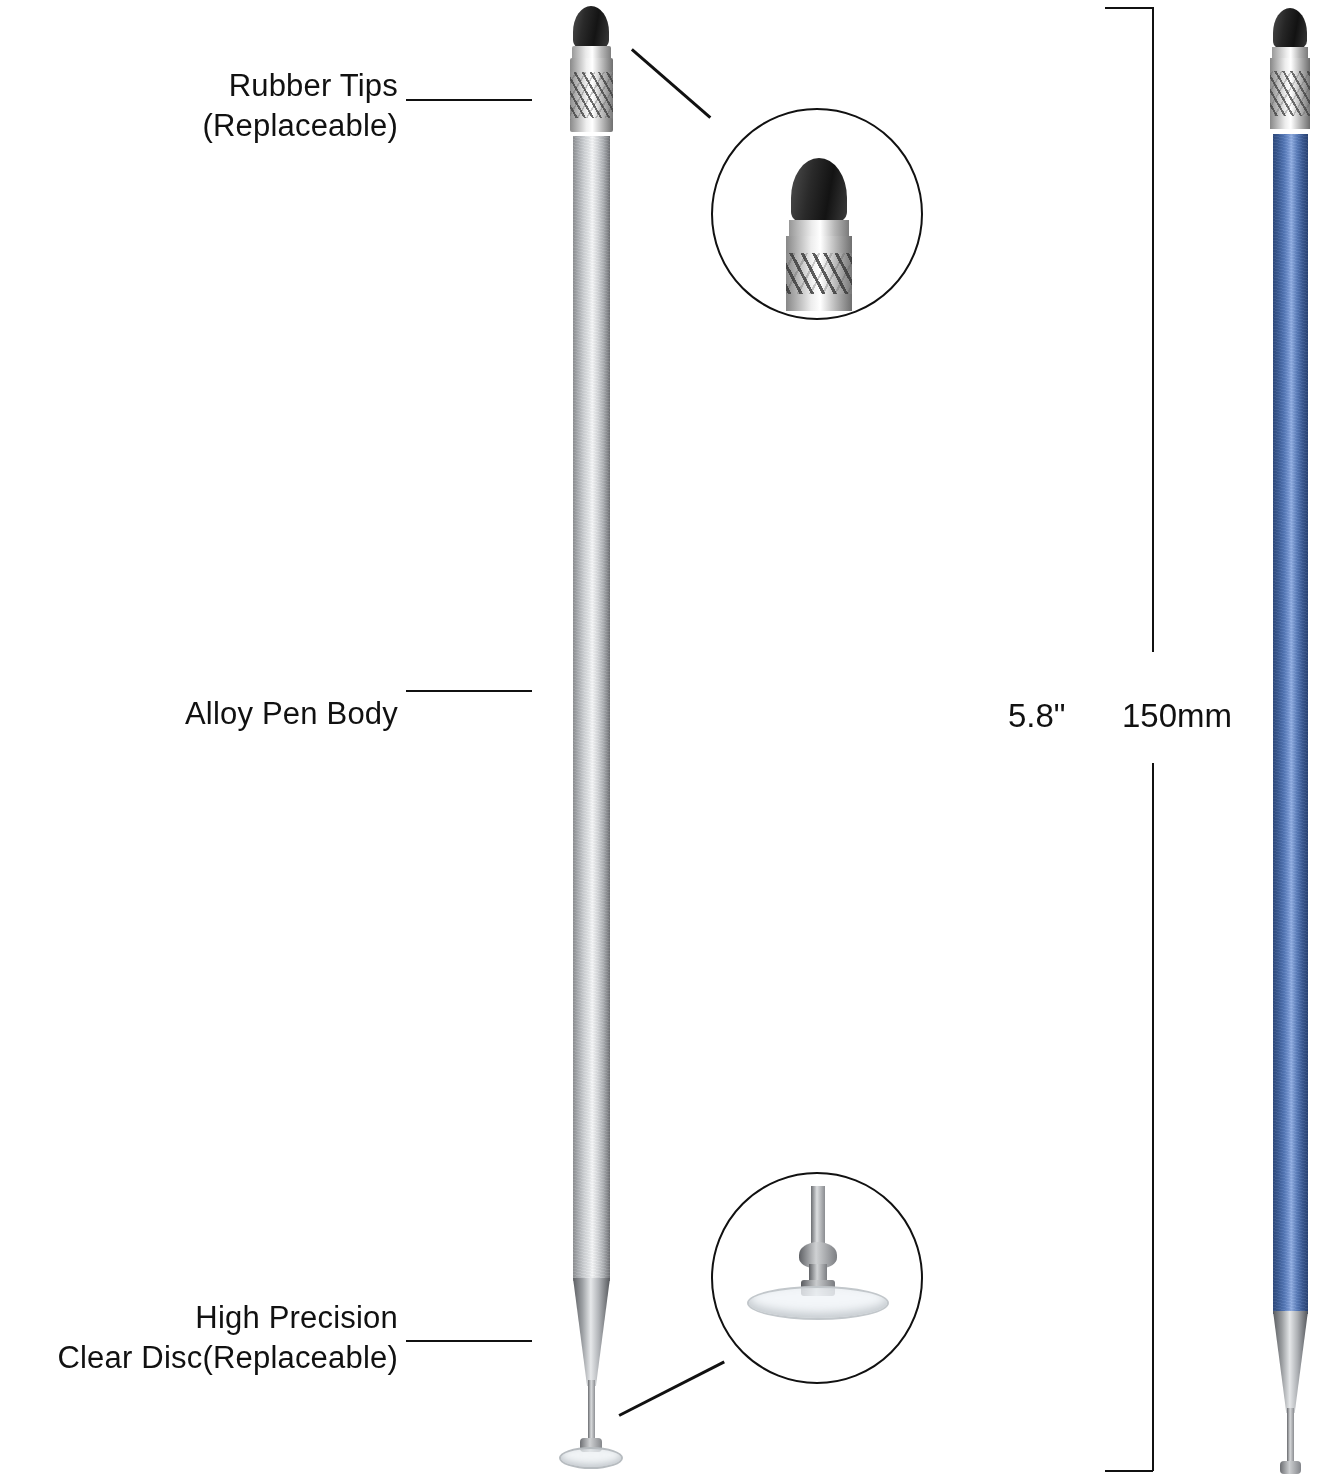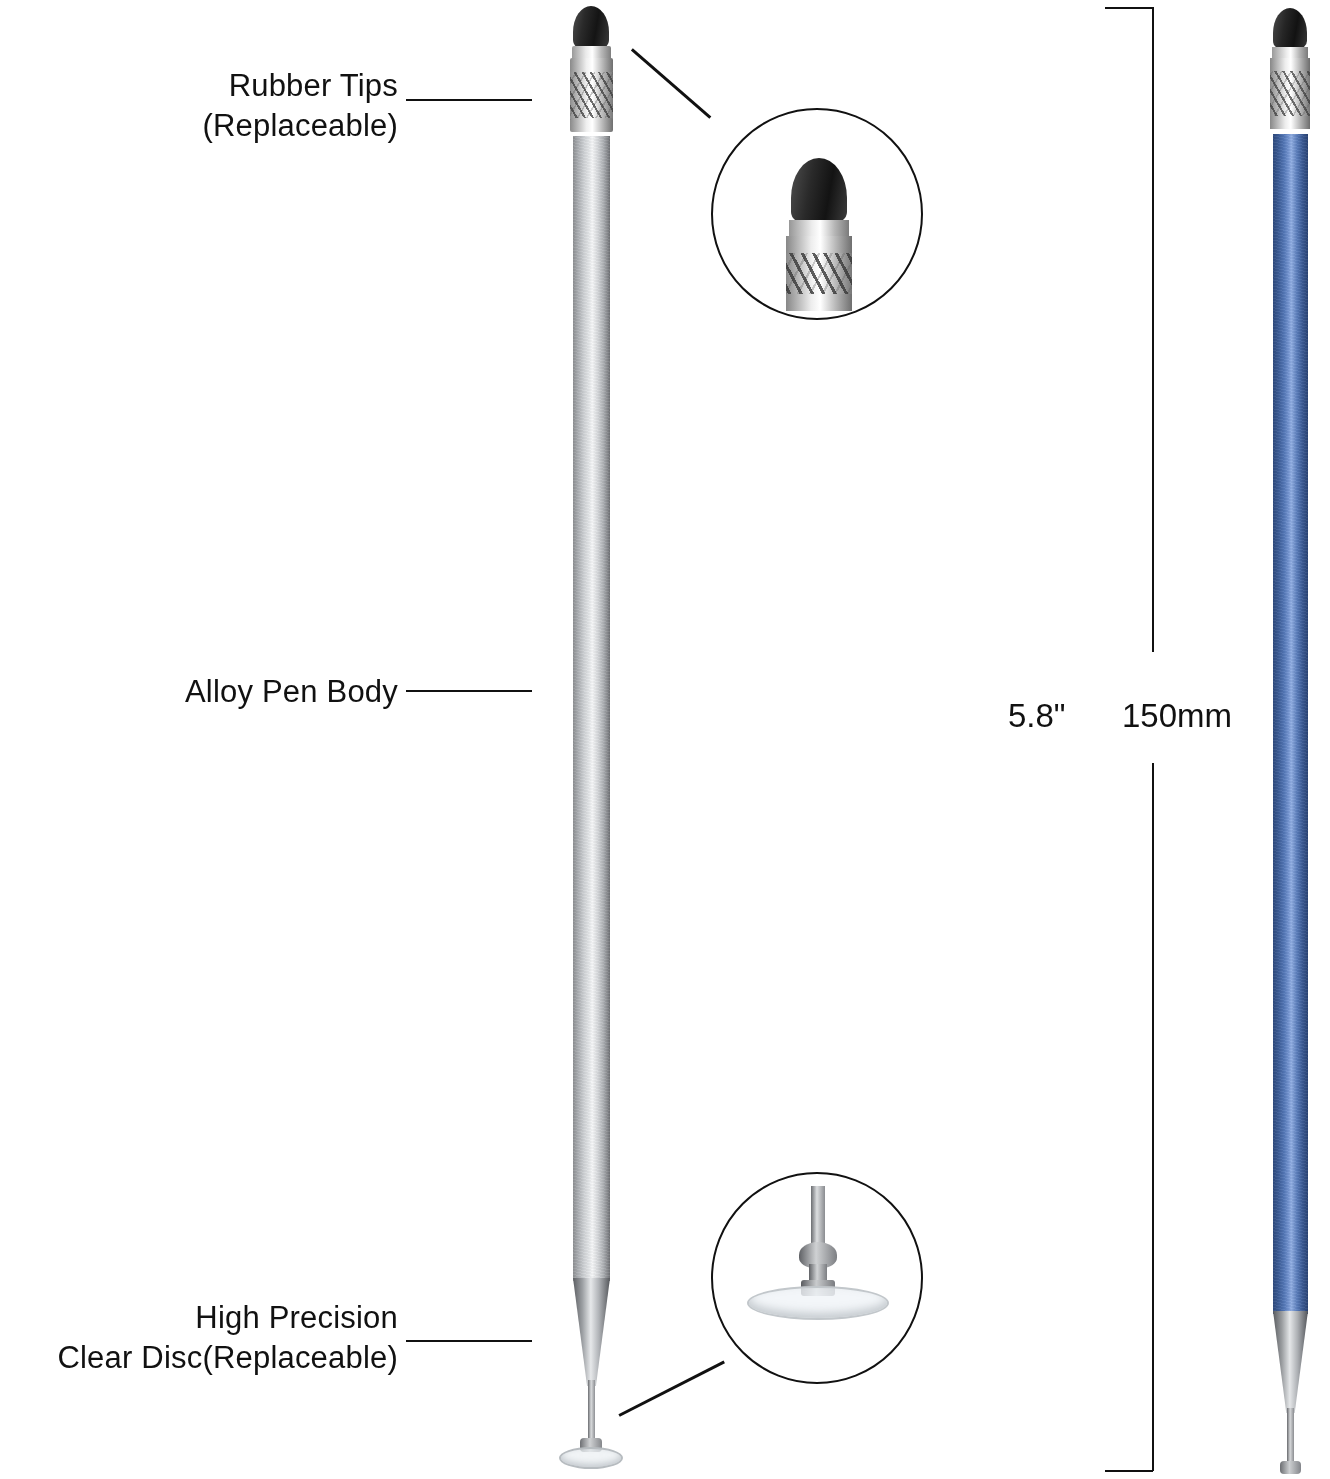--- a/index.html
+++ b/index.html
@@ -354,21 +354,21 @@
 </div>
 
 <div class="leader-diag" style="left:632px; top:48px; width:104px; transform:rotate(41deg);"></div>
 
 <div class="leader-diag" style="left:619px; top:1414px; width:118px; transform:rotate(-27deg);"></div>
 
 <div class="label" style="left:56px; top:58px; width:342px;margin-top:8px;">Rubber Tips
 (Replaceable)</div>
 <div class="leader" style="left:406px; top:99px; width:126px;"></div>
 
-<div class="label" style="left:56px; top:672px; width:342px;">Alloy Pen Body</div>
+<div class="label" style="left:56px; top:694px; width:342px;">Alloy Pen Body</div>
 <div class="leader" style="left:406px; top:690px; width:126px;"></div>
 
 <div class="label" style="left:16px; top:1298px; width:382px;">High Precision
 Clear Disc(Replaceable)</div>
 <div class="leader" style="left:406px; top:1340px; width:126px;"></div>
 
 <div class="dim-cap" style="left:1105px; top:7px; width:48px;"></div>
 <div class="dim-line" style="left:1152px; top:7px; height:645px;"></div>
 <div class="dim-line" style="left:1152px; top:763px; height:708px;"></div>
 <div class="dim-cap" style="left:1105px; top:1470px; width:48px;"></div>

